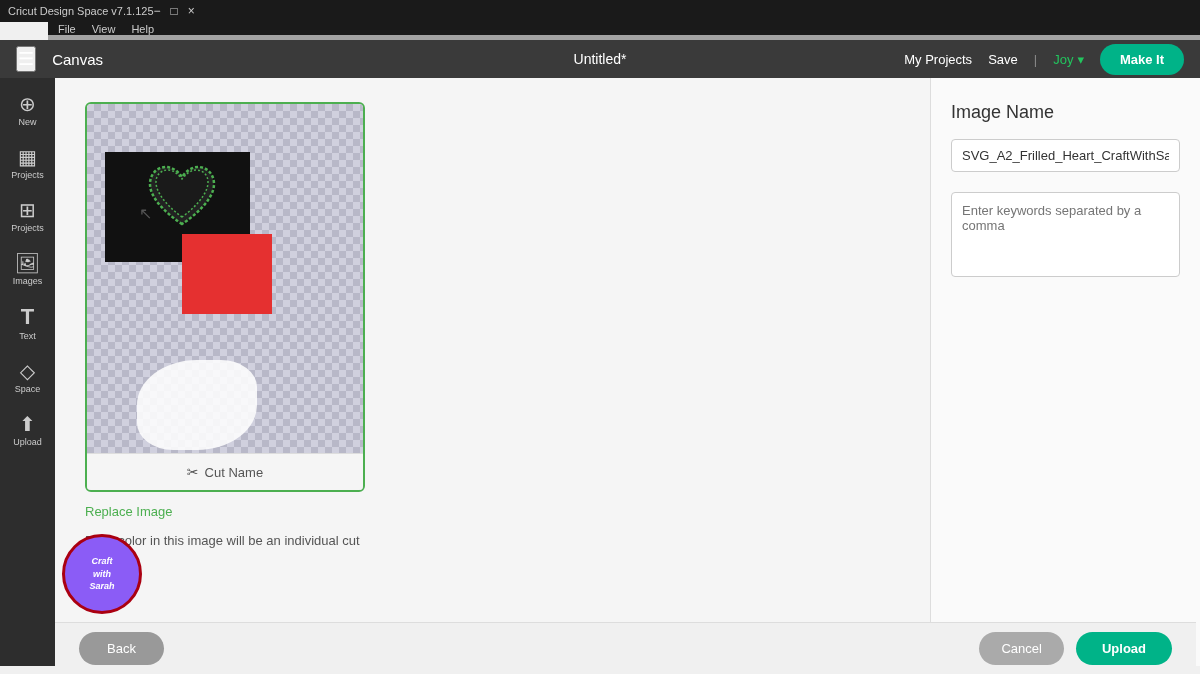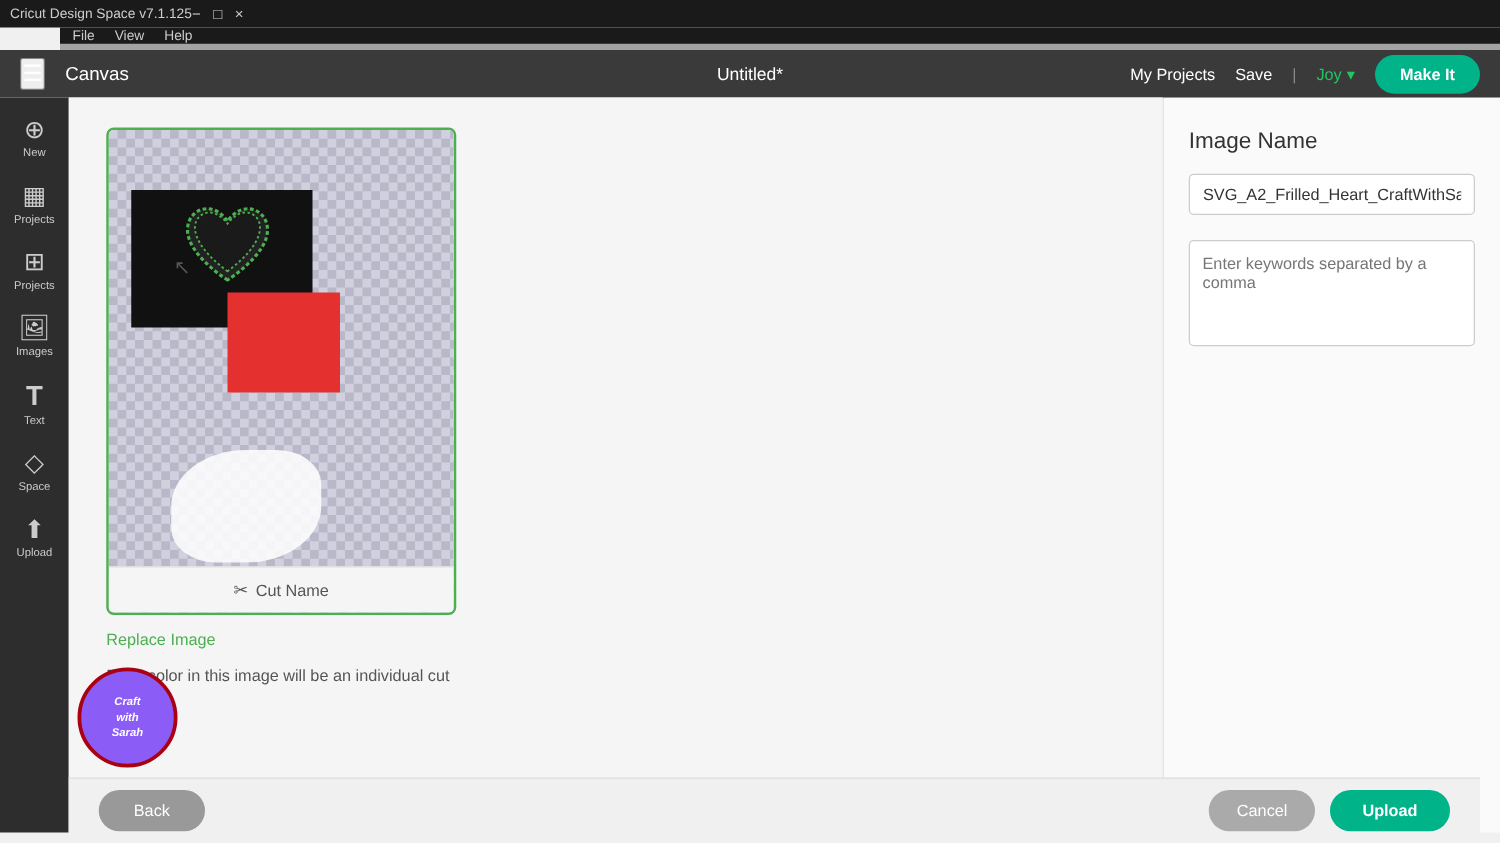--- a/index.html
+++ b/index.html
@@ -300,21 +300,21 @@
       resize: none;
       outline: none;
       font-family: inherit;
     }
 
     
     .bottom-bar {
       position: absolute;
       bottom: 0;
       left: 55px;
-      right: 16px;
+      right: 4px;
       height: 52px;
       background: #f0f0f0;
       border-top: 1px solid #ddd;
       display: flex;
       align-items: center;
       justify-content: space-between;
       padding: 0 24px;
     }
     .back-btn {
       background: #999;

